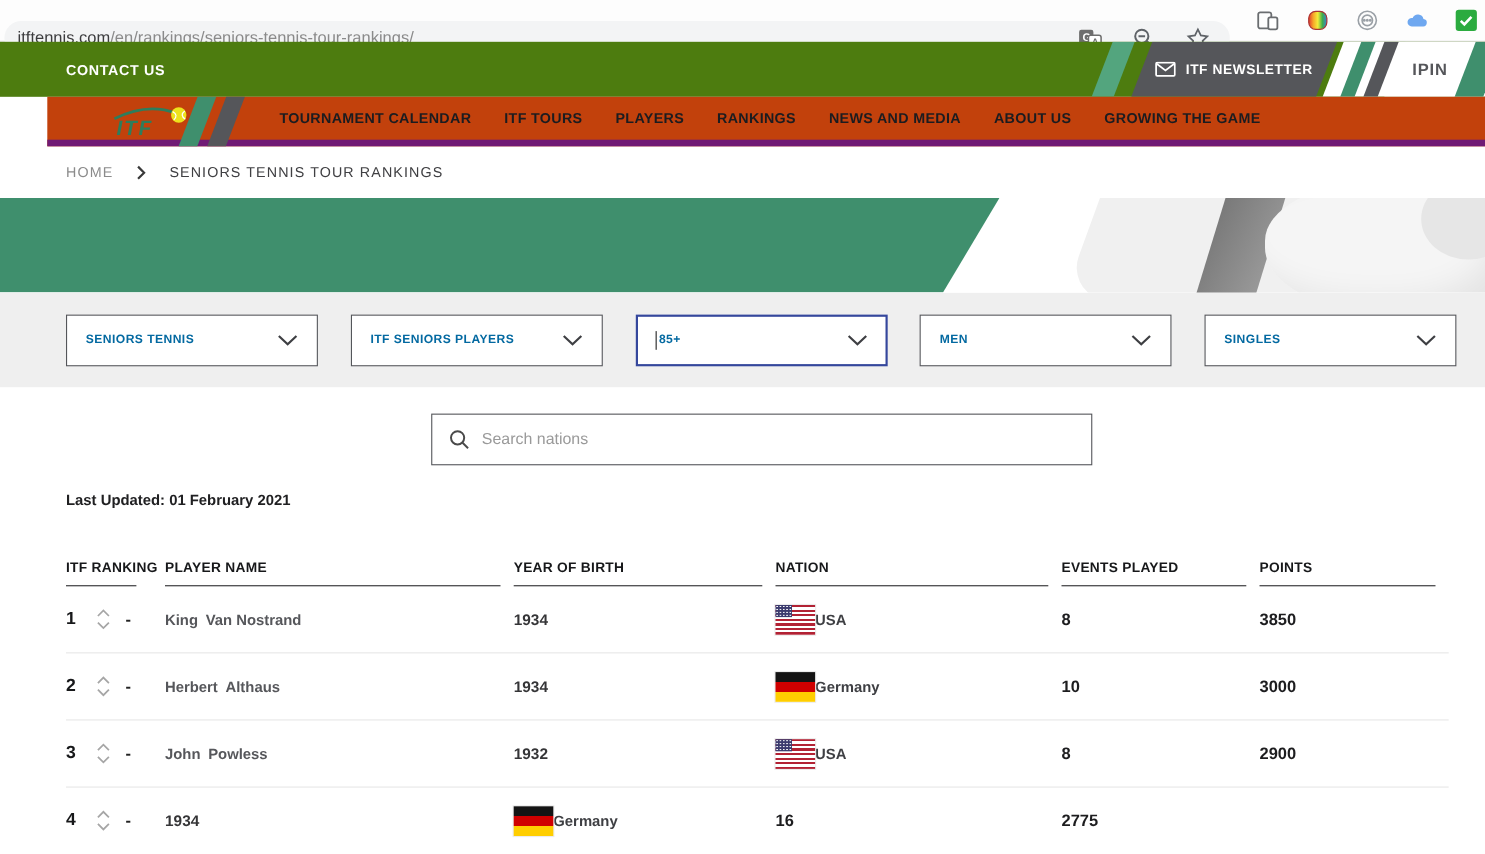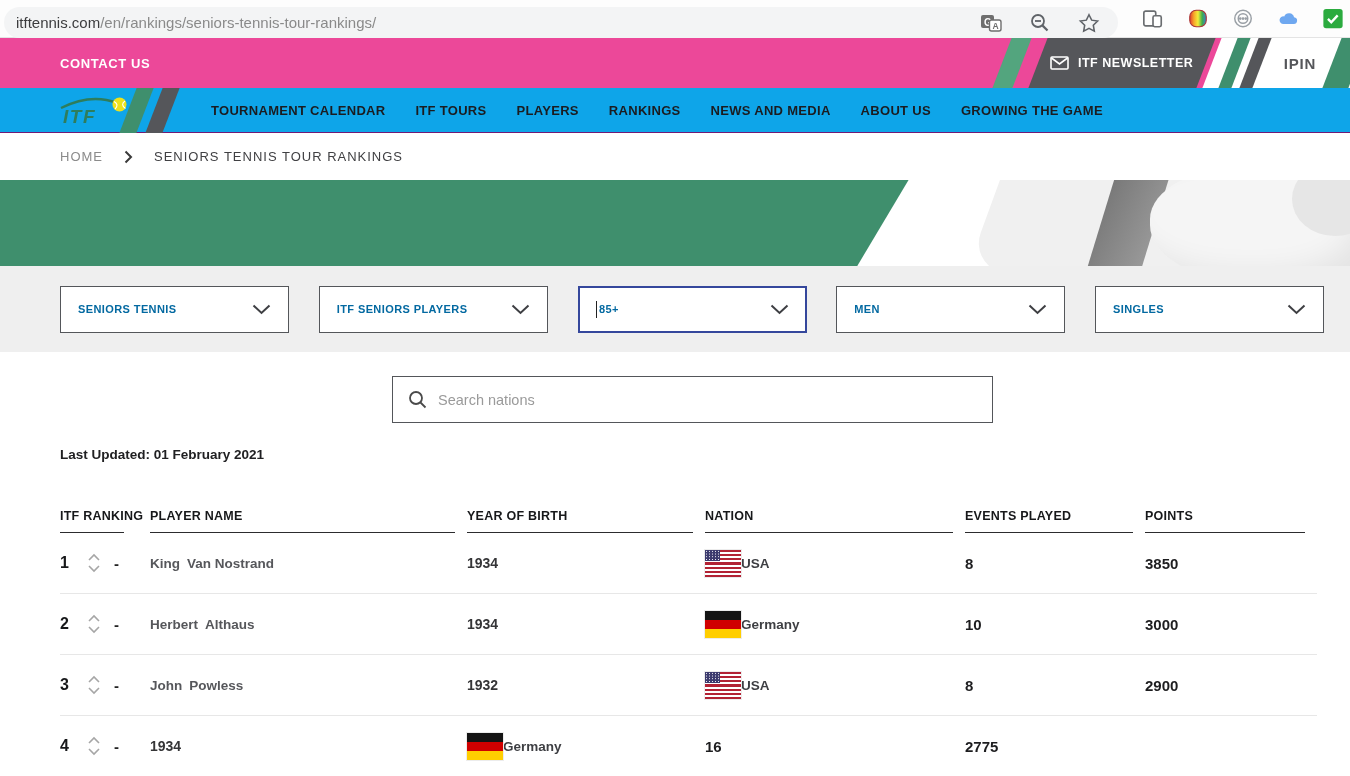--- a/index.html
+++ b/index.html
@@ -2,49 +2,49 @@
 <html><head>
 <meta charset="utf-8">
 <style>
   * { margin:0; padding:0; box-sizing:border-box; }
   html,body { width:1350px; height:776px; overflow:hidden; background:#fff;
               font-family:"Liberation Sans", sans-serif; }
 
   
   .browser-bar { height:38px; background:#fdfdfd; border-bottom:1px solid #e4e4e4;
                  display:flex; align-items:center; position:relative; }
-  .omnibox { position:absolute; left:4px; top:7px; width:1114px; height:31px;
+  .omnibox { position:absolute; left:4px; top:19px; width:1114px; height:31px;
              background:#f3f4f5; border-radius:16px; display:flex; align-items:center;
              padding:0 12px; }
   .url { font-size:15px; color:#8a8a8a; white-space:nowrap; }
   .url .domain { color:#3c3c3e; }
   .pill-icons { margin-left:auto; display:flex; align-items:center; gap:27px; padding-right:6px; }
   .ext-icons { position:absolute; right:6px; top:3px; height:31px; display:flex; align-items:center; gap:23px; }
   .bicon { width:22px; height:22px; display:flex; align-items:center; justify-content:center; }
 
   
-  .topbar { height:50px; background:#ec4899; position:relative; overflow:hidden; }
+  .topbar { height:50px; background:#4d7c0f; position:relative; overflow:hidden; }
   .contact { position:absolute; left:60px; top:0; height:100%; display:flex; align-items:center;
              color:#fff; font-size:13px; font-weight:bold; letter-spacing:.6px; cursor:pointer; }
   .tb-right { position:absolute; right:-20px; top:0; height:100%; width:390px; }
   .tb-right > div { position:absolute; top:0; height:100%; transform:skewX(-21deg); }
   .tbw  { left:232px; width:190px; background:#fff; }
   .tbs1 { left:22px;  width:20px;  background:#53A57E; }
   .tbdark { left:58px; width:168px; background:#55565A; display:flex; align-items:center; justify-content:center; }
   .tbdark .inner { transform:skewX(21deg); display:flex; align-items:center; gap:9px;
                    color:#fff; font-size:12.5px; font-weight:bold; letter-spacing:.5px; white-space:nowrap; }
   .tbs2 { left:248px; width:13px; background:#3F8F6D; }
   .tbs3 { left:269px; width:13px; background:#55565A; }
   .tbipin { left:288px; width:64px; background:#fff; display:flex; align-items:center; justify-content:center; }
   .tbipin .inner { transform:skewX(21deg); color:#55565A; font-size:15px; font-weight:bold; letter-spacing:.8px; }
   .tbs4 { left:352px; width:26px; background:#3F8F6D; }
 
   
-  .navbar { height:45px; background:#0ea5e9; border-bottom:1px solid #701a75;
-            display:flex; align-items:center; position:relative; }
+  .navbar { height:45px; background:#c2410c; border-bottom:6px solid #701a75;
+            display:flex; align-items:center; position:relative;margin-left:43px; }
   .logo { position:absolute; left:56px; top:4px; cursor:pointer; }
   .logo-slashes { position:absolute; left:120px; top:0; height:45px; width:60px; }
   .logo-slashes div { position:absolute; top:0; height:45px; width:17px; transform:skewX(-21deg); }
   .lsl-green { left:8px; background:#3F8F6D; }
   .lsl-dark { left:34px; background:#55565A; }
   .nav-items { display:flex; gap:30px; margin-left:211px; }
   .nav-item { font-size:13px; font-weight:bold; color:#1b1c20; letter-spacing:.3px;
               cursor:pointer; white-space:nowrap; }
 
   

